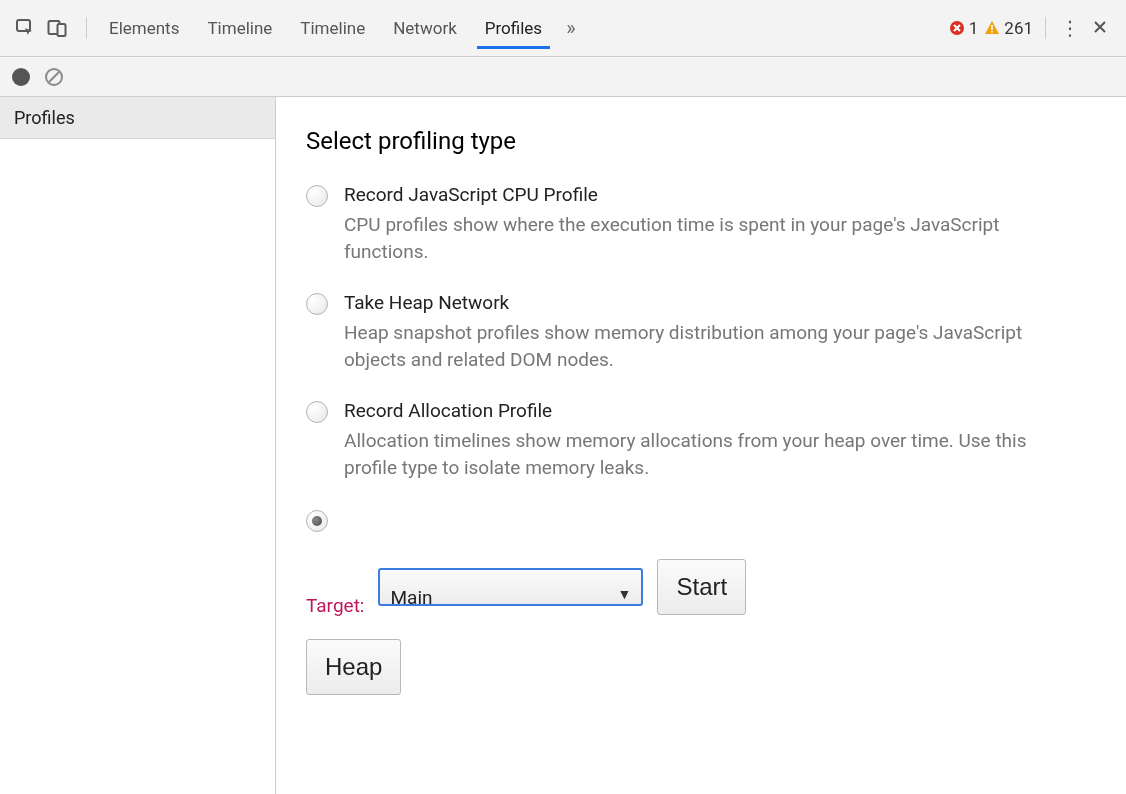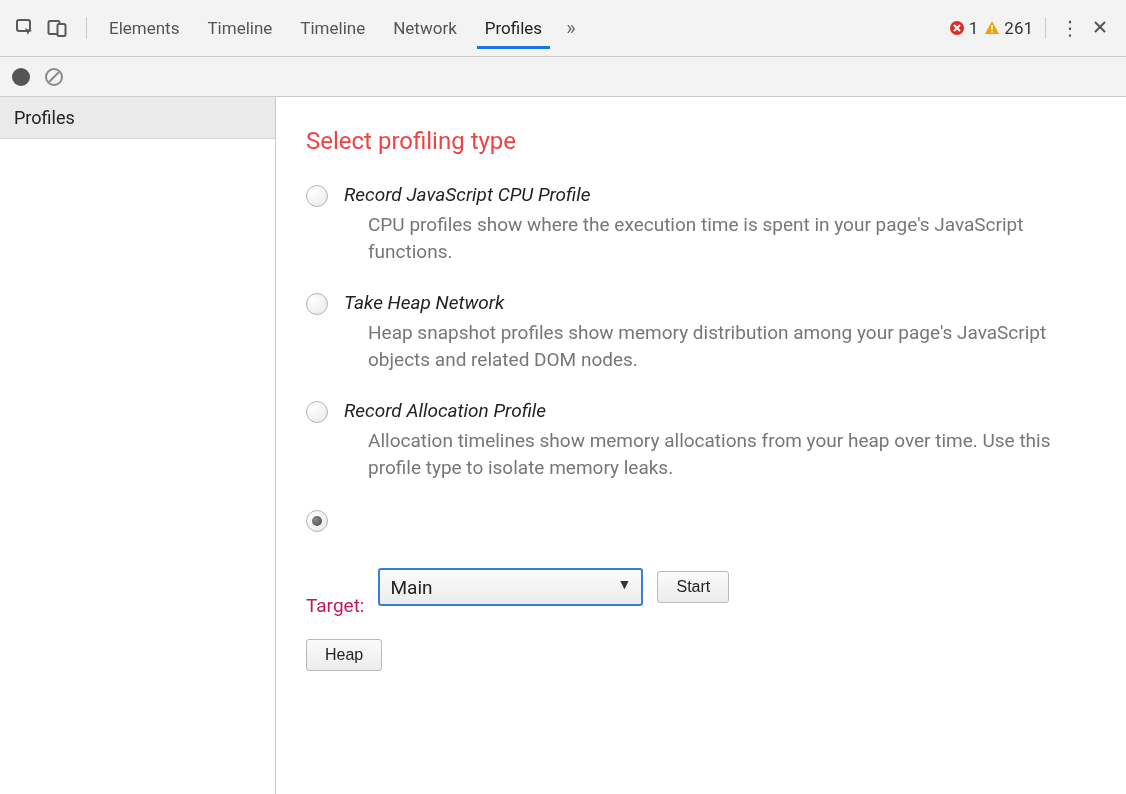--- a/index.html
+++ b/index.html
@@ -55,51 +55,51 @@
     .sidebar {
       width: 276px; border-right: 1px solid #ccc; background: #fff;
     }
     .sidebar-header {
       background: #eaeaea; border-bottom: 1px solid #d4d4d4;
       padding: 10px 14px; font-size: 18px; color: #222;
     }
     .main {
       flex: 1; padding: 30px 30px 20px 30px; overflow: auto;
     }
-    .page-title { font-size: 24px; color: #ef4444; font-weight: 400; margin-bottom: 28px; }
+    .page-title { font-size: 24px; color: #000000; font-weight: 400; margin-bottom: 28px; }
     .option-group { display: flex; align-items: flex-start; gap: 16px; margin-bottom: 26px; }
     .radio {
       width: 22px; height: 22px; border-radius: 50%;
       background: radial-gradient(circle at 30% 30%, #fff 0%, #f1f1f1 60%, #e4e4e4 100%);
       border: 1px solid #b5b5b5; flex: 0 0 22px; margin-top: 2px;
       position: relative; cursor: pointer;
     }
     .radio.selected::after {
       content: ""; position: absolute; inset: 5px; border-radius: 50%;
       background: radial-gradient(circle at 35% 35%, #888, #4a4a4a);
     }
     .option-text { flex: 1; }
-    .option-title { font-size: 19px; color: #222; margin-bottom: 6px; font-style: italic; }
-    .option-desc { font-size: 19px; color: #777; line-height: 1.4; max-width: 720px; margin-left: 24px; }
+    .option-title { font-size: 19px; color: #222; margin-bottom: 6px; }
+    .option-desc { font-size: 19px; color: #777; line-height: 1.4; max-width: 720px; }
 
     .target-row { display: flex; align-items: center; gap: 14px; margin-top: 6px; margin-bottom: 22px; }
     .target-label { font-size: 19px; color: #be185d; margin-top: 36px; }
     .select-box {
       display: flex; justify-content: space-between;
-      width: 265px; height: 38px; padding: 6px 10px;
+      width: 265px; height: 38px; padding: 16px 10px;
       border: 2px solid #3a7de0; border-radius: 3px;
       background: linear-gradient(#fbfbfb, #ececec);
       cursor: pointer; font-size: 19px; color: #222;
     }
     .select-caret { font-size: 14px; color: #333; }
     .btn {
-      height: 32px; padding: 0 18px; border-radius: 3px;
+      height: 56px; padding: 0 18px; border-radius: 3px;
       border: 1px solid #b9b9b9;
       background: linear-gradient(#fbfbfb, #ececec);
-      cursor: pointer; font-size: 16px; color: #222;
+      cursor: pointer; font-size: 24px; color: #222;
       display: inline-flex; align-items: center; justify-content: center;
     }
   </style>
 </head>
 <body>
 
 <div class="toolbar">
   <div class="toolbar-left-icons">
     <div class="icon-btn">
       <svg width="20" height="20" viewBox="0 0 20 20">

